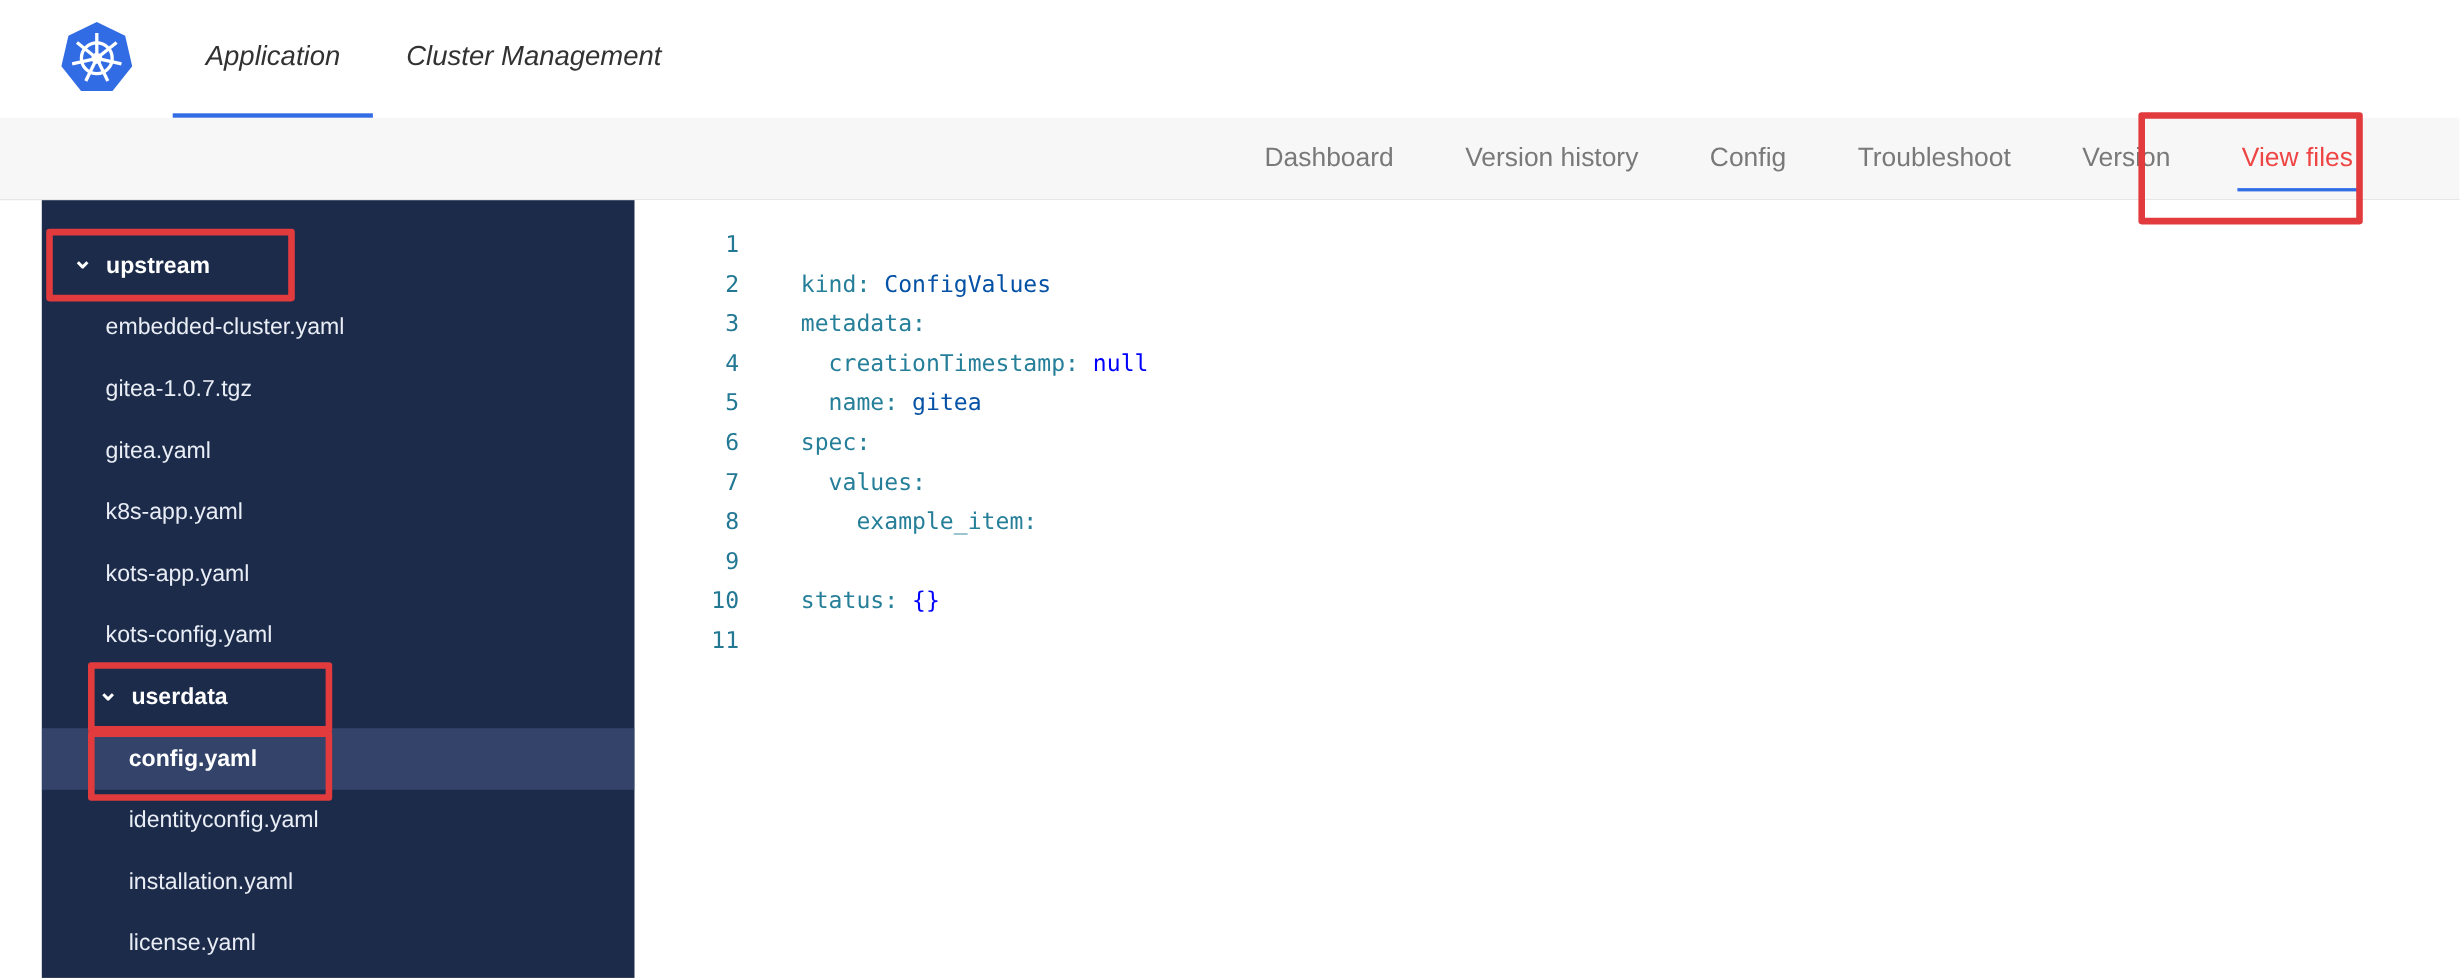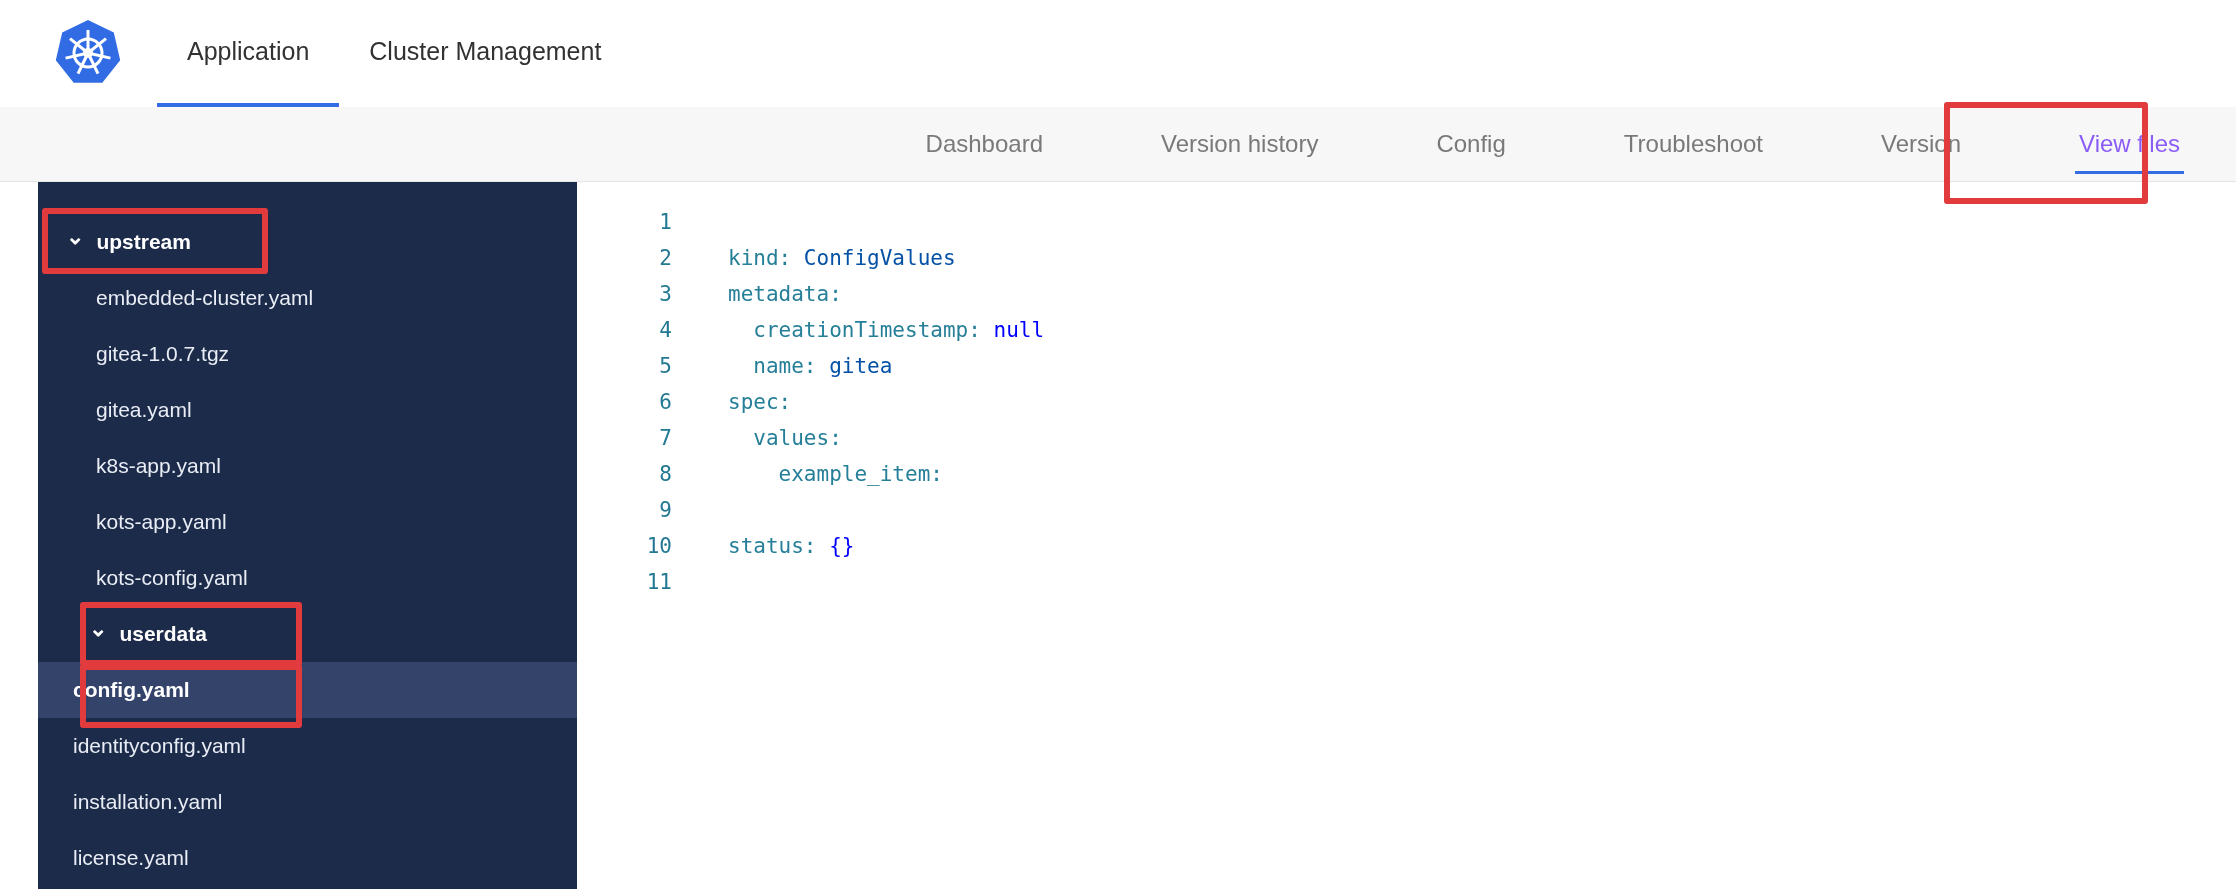--- a/index.html
+++ b/index.html
@@ -13,32 +13,33 @@
   }
 
   
   .topbar { height: 107px; background:#ffffff; display:flex; align-items:stretch; }
   .logo-wrap { width:66px; height:66px; margin:20px 0 0 55px; flex-shrink:0; }
   .top-tabs { display:flex; margin-left:36px; }
   .top-tab {
     display:flex; align-items:center; padding:0 30px;
     font-size:25px; color:#323232; cursor:pointer;
     border-bottom:4px solid transparent;
+    font-style:italic;
   }
   .top-tab.active { border-bottom-color:#326de6; }
 
   
   .subnav {
     height:75px; background:#f7f7f8; border-bottom:1px solid #e4e4e4;
     display:flex; align-items:center; justify-content:flex-end;
-    gap:118px; padding-right:56px;
+    gap:65px; padding-right:97px;
     font-size:24px; color:#797979;
   }
   .subnav-tab { cursor:pointer; position:relative; white-space:nowrap; }
-  .subnav-tab.active { color:#8b5cf6; }
+  .subnav-tab.active { color:#ef4444; }
   .subnav-tab.active::after {
     content:""; position:absolute; left:-4px; right:-4px; bottom:-16px;
     height:3px; background:#326de6;
   }
 
   
   .main { display:flex; height:707px; }
 
   .sidebar {
     width:539px; margin-left:38px; flex-shrink:0;
@@ -47,21 +48,21 @@
   .row {
     height:56px; display:flex; align-items:center;
     font-size:21px; color:#e9edf5; cursor:pointer; white-space:nowrap;
   }
   .row.folder { font-weight:bold; color:#ffffff; }
   .row.selected { background:#33436a; color:#ffffff; }
   .chev { margin-right:12px; font-size:22px; line-height:1; position:relative; top:-5px; }
   .pl0 { padding-left:28px; }
   .pl1f { padding-left:58px; }
   .pl1d { padding-left:51px; }
-  .pl2f { padding-left:35px; }
+  .pl2f { padding-left:79px; }
 
   
   .editor {
     flex:1; background:#ffffff; padding-top:22px;
     font-family:"DejaVu Sans Mono", monospace; font-size:21px;
   }
   .line { display:flex; height:36px; line-height:36px; }
   .num { width:95px; text-align:right; color:#237893; flex-shrink:0; }
   .code { padding-left:56px; white-space:pre; }
   .k { color:#267f99; }

